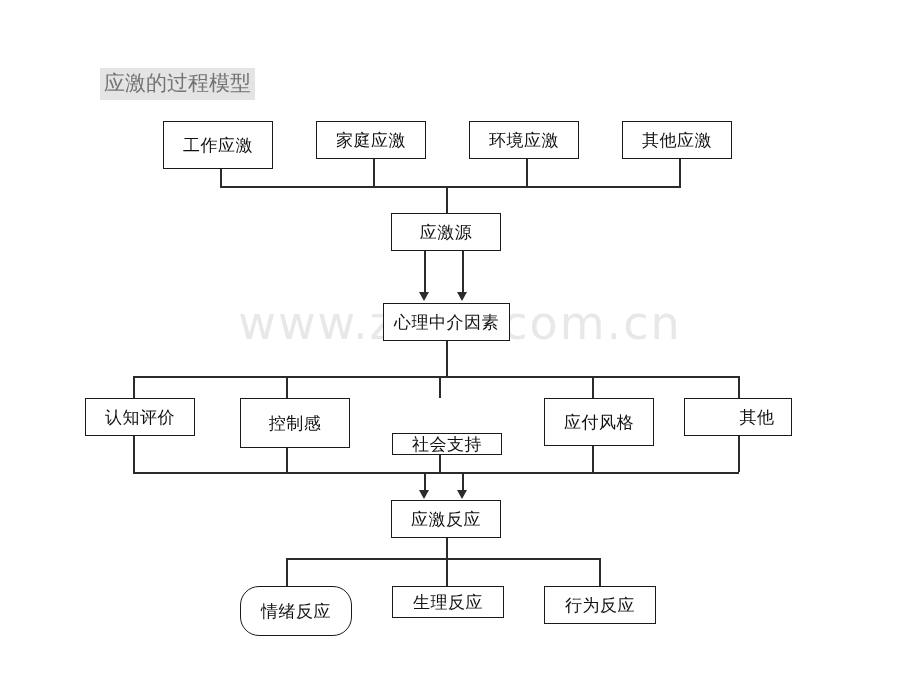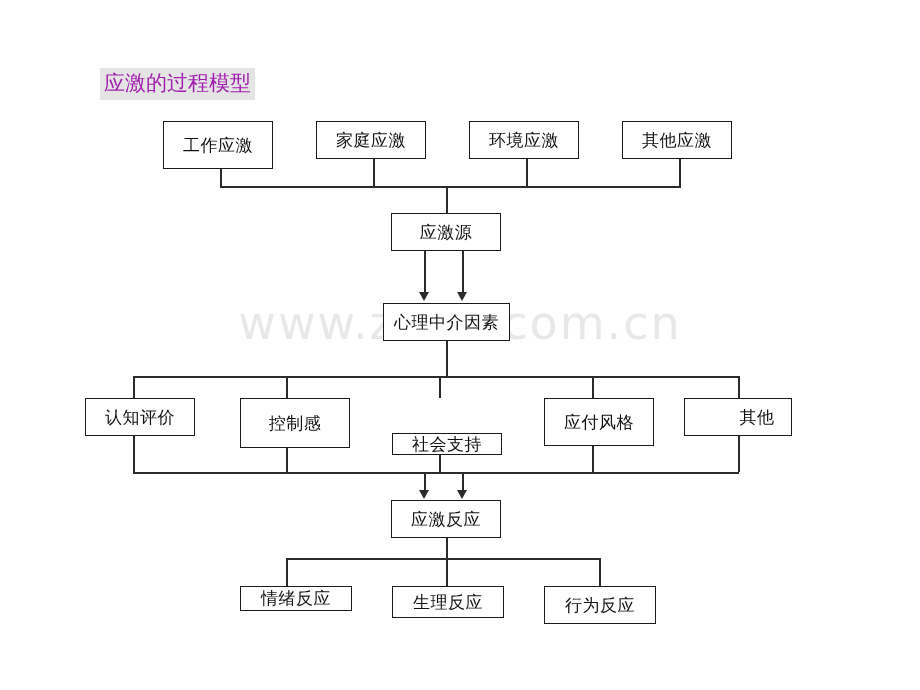--- a/index.html
+++ b/index.html
@@ -32,21 +32,21 @@
     white-space: nowrap;
     user-select: none;
     z-index: 0;
   }
   
   .title {
     position: absolute;
     left: 100px;
     top: 68px;
     background: #e4e4e4;
-    color: #a21caf;
+    color: #737373;
     font-family: "DejaVu Sans", "Liberation Sans", sans-serif;
     font-size: 21px;
     line-height: 28px;
     padding: 1px 4px 3px 4px;
     white-space: nowrap;
     z-index: 4;
   }
   
   .node {
     position: absolute;
@@ -169,21 +169,21 @@
   </div>
 
   <div class="ln lnv" style="left:446px; top:538px; height:20px;"></div>
 
   <div class="ln lnh" style="left:286px; top:558px; width:314px;"></div>
 
   <div class="ln lnv" style="left:286px; top:558px; height:28px;"></div>
   <div class="ln lnv" style="left:446px; top:558px; height:28px;"></div>
   <div class="ln lnv" style="left:599px; top:558px; height:28px;"></div>
 
-  <div class="node" style="left:240px; top:586px; width:112px; height:25px;">
+  <div class="node" style="left:240px; top:586px; width:112px; height:50px;border-radius:19px;">
     <span>情绪反应</span>
   </div>
   <div class="node" style="left:392px; top:586px; width:112px; height:32px;">
     <span>生理反应</span>
   </div>
   <div class="node" style="left:544px; top:586px; width:112px; height:38px;">
     <span>行为反应</span>
   </div>
 
 </div>

